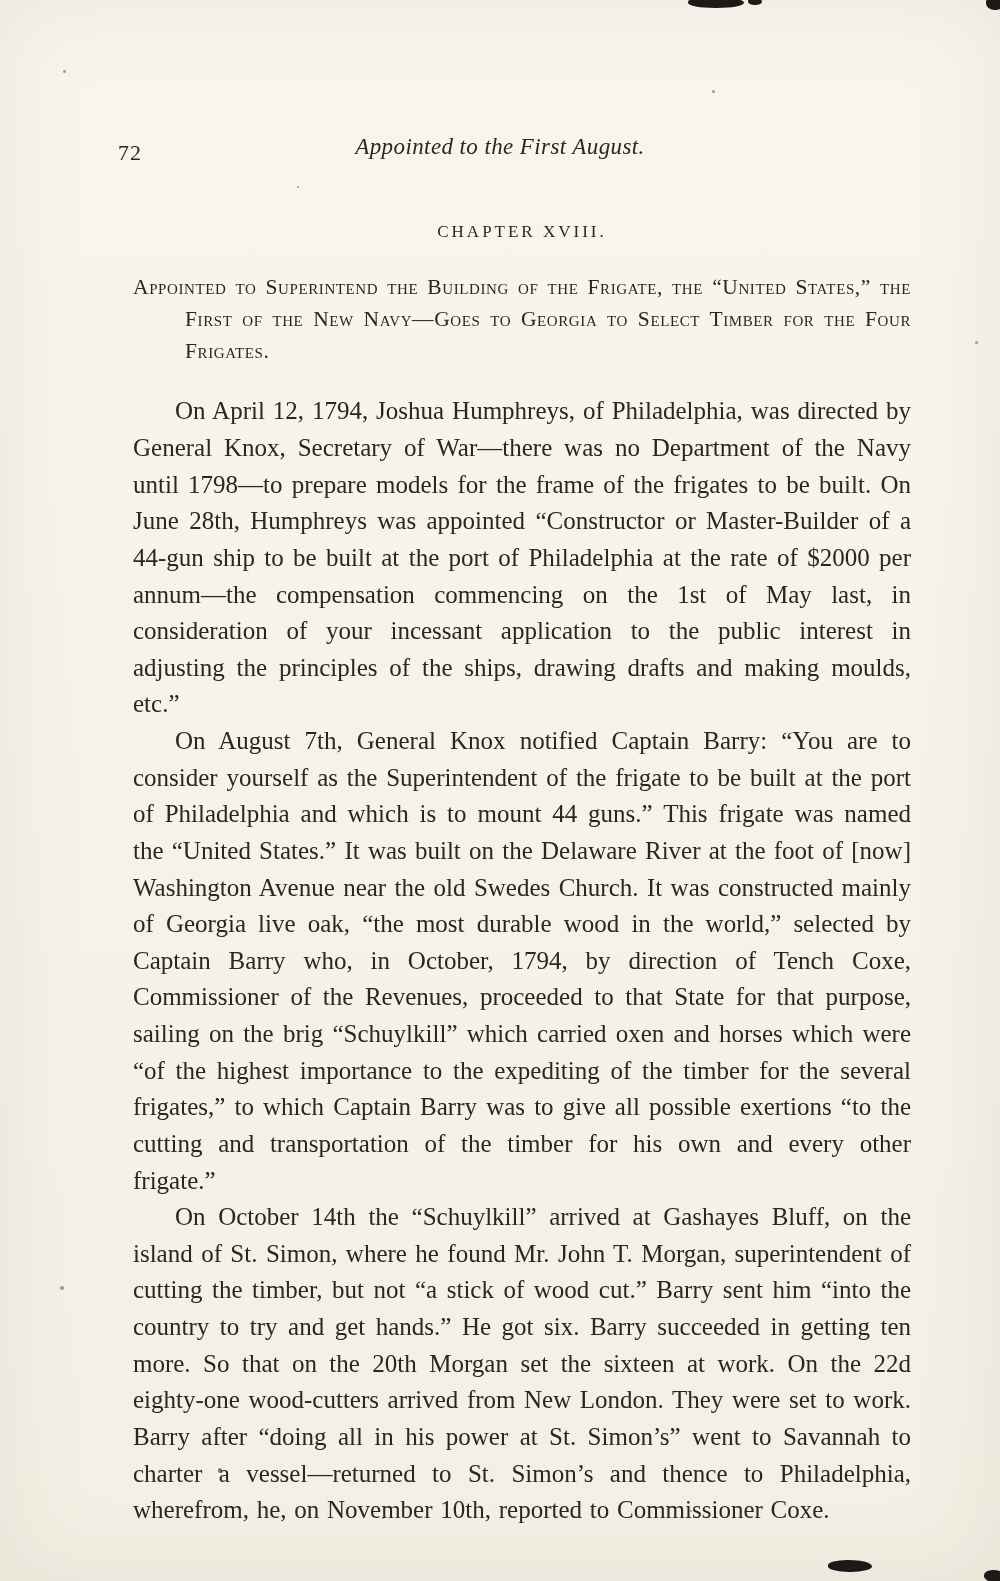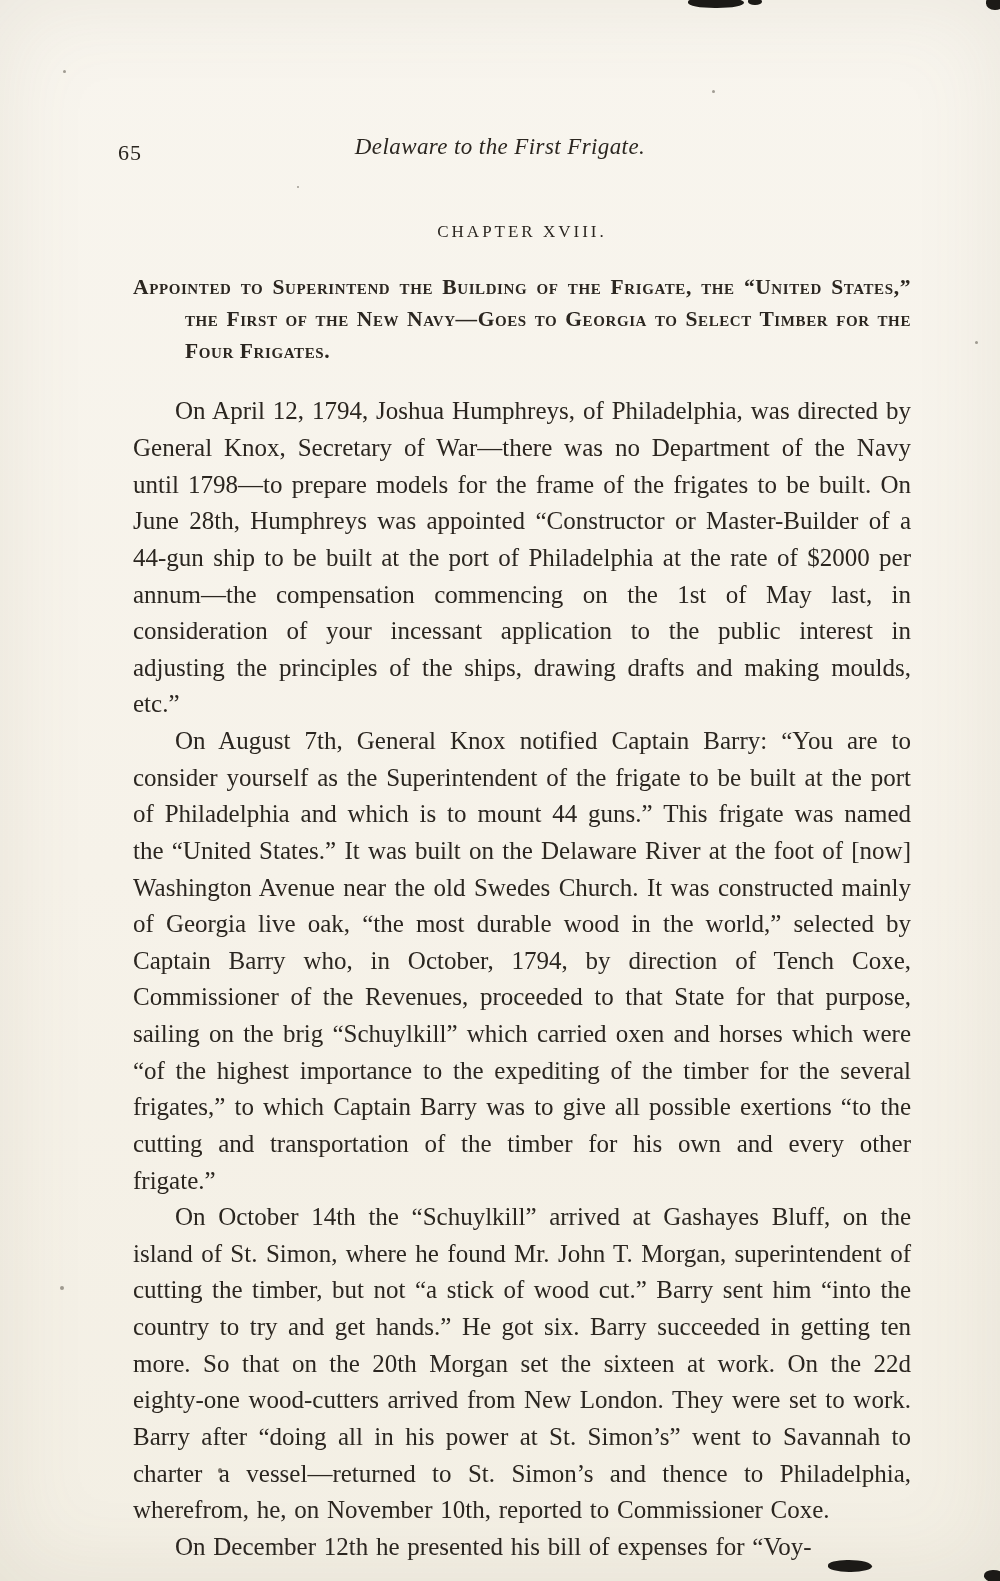--- a/index.html
+++ b/index.html
@@ -61,21 +61,20 @@
   }
   .chapter-subtitle {
     font-variant: small-caps;
     font-size: 21.5px;
     line-height: 1.48;
     letter-spacing: 0.6px;
     text-align: justify;
     padding-left: 52px;
     text-indent: -52px;
     margin-bottom: 26px;
-    font-weight: bold;
   }
   .body-text p {
     margin: 0;
     font-size: 25px;
     line-height: 1.465;
     text-align: justify;
     text-indent: 42px;
     word-spacing: 1.5px;
   }
 
@@ -118,30 +117,29 @@
   <span class="speck s1"></span>
   <span class="speck s2"></span>
   <span class="speck s3"></span>
   <span class="speck s4"></span>
   <span class="speck s5"></span>
   <span class="speck s6"></span>
   <span class="speck s7"></span>
   <span class="speck s8"></span>
 
   <header class="running-head">
-    <span class="page-num">65</span>
-    <span class="head-title">Delaware to the First Frigate.</span>
+    <span class="page-num">72</span>
+    <span class="head-title">Appointed to the First August.</span>
   </header>
 
   <main class="content">
     <h1 class="chapter-heading">CHAPTER XVIII.</h1>
 
     <div class="chapter-subtitle">Appointed to Superintend the Building of the Frigate, the “United States,” the First of the New Navy—Goes to Georgia to Select Timber for the Four Frigates.</div>
 
     <div class="body-text">
         <p>On April 12, 1794, Joshua Humphreys, of Philadelphia, was directed by General Knox, Secretary of War—there was no Department of the Navy until 1798—to prepare models for the frame of the frigates to be built.  On June 28th, Humphreys was appointed “Constructor or Master-Builder of a 44-gun ship to be built at the port of Philadelphia at the rate of $2000 per annum—the compensation commencing on the 1st of May last, in consideration of your incessant application to the public interest in adjusting the principles of the ships, drawing drafts and making moulds, etc.”</p>
         <p>On August 7th, General Knox notified Captain Barry: “You are to consider yourself as the Superintendent of the frigate to be built at the port of Philadelphia and which is to mount 44 guns.”  This frigate was named the “United States.”  It was built on the Delaware River at the foot of [now] Washington Avenue near the old Swedes Church.  It was constructed mainly of Georgia live oak, “the most durable wood in the world,” selected by Captain Barry who, in October, 1794, by direction of Tench Coxe, Commissioner of the Revenues, proceeded to that State for that purpose, sailing on the brig “Schuylkill” which carried oxen and horses which were “of the highest importance to the expediting of the timber for the several frigates,” to which Captain Barry was to give all possible exertions “to the cutting and transportation of the timber for his own and every other frigate.”</p>
         <p>On October 14th the “Schuylkill” arrived at Gashayes Bluff, on the island of St. Simon, where he found Mr. John T. Morgan, superintendent of cutting the timber, but not “a stick of wood cut.”  Barry sent him “into the country to try and get hands.”  He got six.  Barry succeeded in getting ten more.  So that on the 20th Morgan set the sixteen at work.  On the 22d eighty-one wood-cutters arrived from New London.  They were set to work.  Barry after “doing all in his power at St. Simon’s” went to Savannah to charter a vessel—returned to St. Simon’s and thence to Philadelphia, wherefrom, he, on November 10th, reported to Commissioner Coxe.</p>
-        <p>On December 12th he presented his bill of expenses for “Voy-</p>
       </div>
   </main>
 
 </div>
 
 </body></html>

